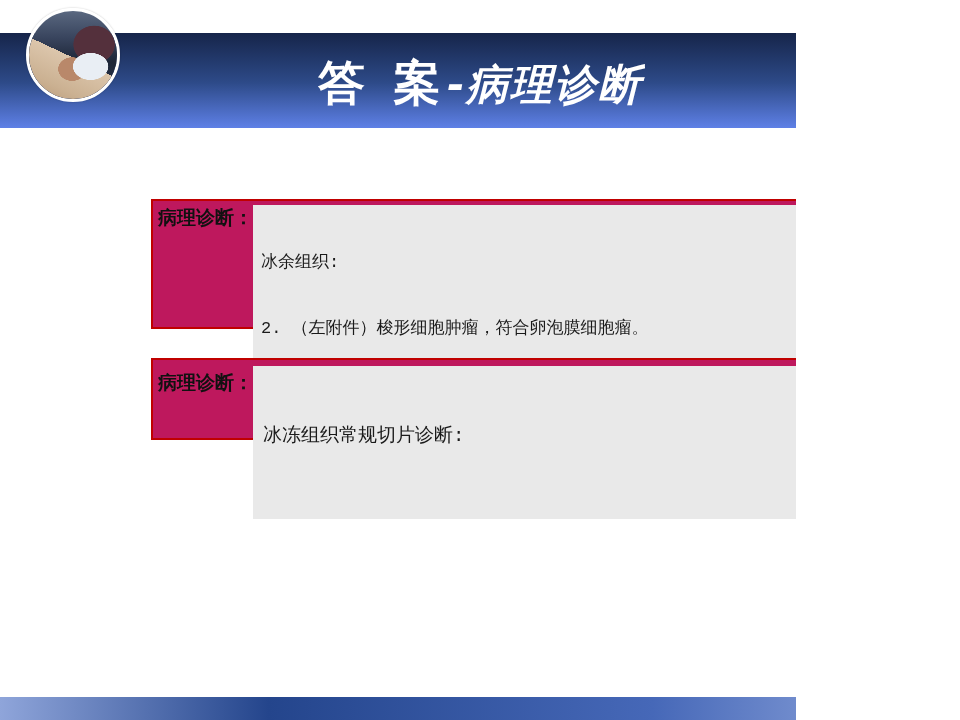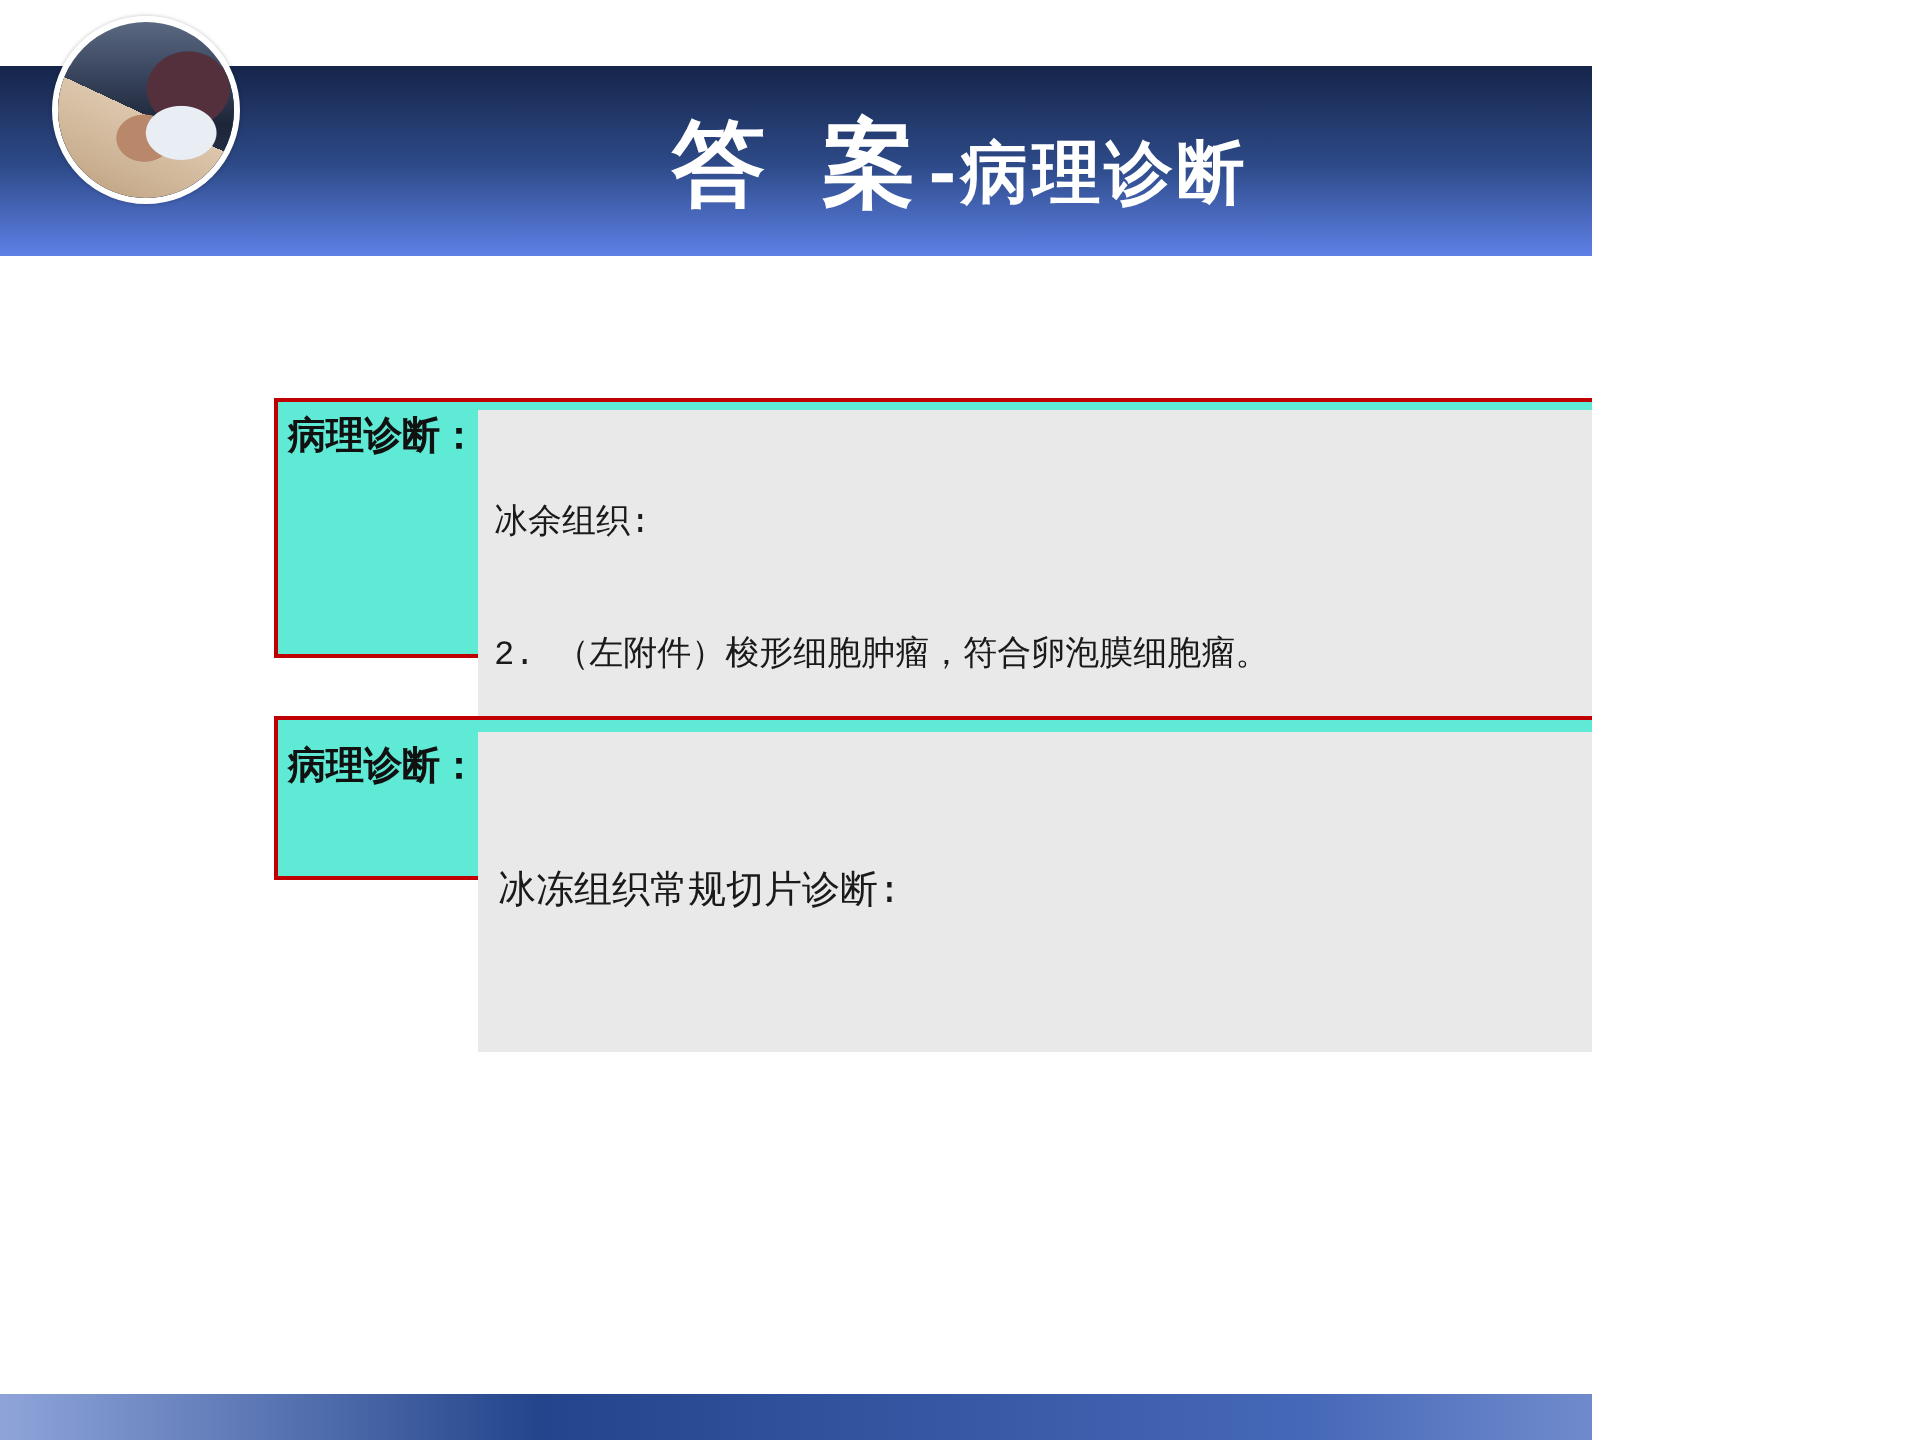--- a/index.html
+++ b/index.html
@@ -12,21 +12,21 @@
     position:absolute;left:0;top:33px;width:960px;height:95px;
     background:linear-gradient(180deg,var(--header-top,#16254a) 0%,var(--header-mid,#2d4a88) 52%,var(--header-bottom,#5e80e6) 100%);
   }
   .title-wrap{
     position:absolute;left:0;top:33px;width:960px;height:95px;
     display:flex;justify-content:center;align-items:baseline;
     padding-top:26px;box-sizing:border-box;color:var(--title-white,#fff);
     font-family:"DejaVu Serif","Liberation Serif",serif;
   }
   .title-main{font-size:47px;font-weight:700;letter-spacing:6px;line-height:1;}
-  .title-sub{font-size:34px;font-weight:700;letter-spacing:2px;line-height:1;}
+  .title-sub{font-size:42px;font-weight:700;letter-spacing:2px;line-height:1;font-style:italic;}
   
   .avatar{
     position:absolute;left:26px;top:8px;width:94px;height:94px;border-radius:50%;
     border:3px solid #ffffff;box-sizing:border-box;overflow:hidden;
     box-shadow:0 0 2px rgba(0,0,0,.25);
   }
   .avatar-photo{
     width:100%;height:100%;
     background:
       radial-gradient(34% 26% at 70% 63%, #e9eef4 0 58%, rgba(0,0,0,0) 60%),
@@ -38,38 +38,38 @@
   
   .case-label{
     position:absolute;left:14px;width:130px;
     font-size:35px;font-weight:700;color:var(--case-blue,#1d4e9e);
     font-family:"Liberation Sans",sans-serif;letter-spacing:0px;
   }
   .case-label.c1{top:246px;}
   .case-label.c2{top:386px;}
   
   .diag-box{
-    position:absolute;left:137px;width:768px;box-sizing:border-box;
-    border:2px solid var(--accent-red,#c00000);background:#5eead4;
+    position:absolute;left:151px;width:768px;box-sizing:border-box;
+    border:2px solid var(--accent-red,#c00000);background:#be185d;
   }
   .diag-box.b1{top:199px;height:130px;}
   .diag-box.b2{top:358px;height:82px;}
   .diag-label{
     position:absolute;left:5px;top:4px;
     font-family:"Liberation Mono","DejaVu Sans Mono",monospace;
     font-size:19px;font-weight:700;color:#111;white-space:pre;
   }
   .diag-box.b2 .diag-label{top:10px;}
   .diag-content{
     position:absolute;left:100px;background:var(--content-bg,#e9e9e9);
     font-family:"Liberation Mono","DejaVu Sans Mono",monospace;
     color:#1a1a1a;white-space:pre;
   }
   .diag-box.b1 .diag-content{top:4px;width:656px;padding:3px 8px;font-size:17px;line-height:22px;}
-  .diag-box.b2 .diag-content{top:6px;width:664px;padding:10px 10px;font-size:19px;line-height:28px;}
+  .diag-box.b2 .diag-content{top:6px;width:664px;padding:0 10px;font-size:19px;line-height:28px;}
   .line{white-space:pre;}
   
   .footer-band{
     position:absolute;left:0;top:697px;width:960px;height:23px;
     background:linear-gradient(90deg,#8fa5da 0%,#24458c 28%,#4668b8 68%,#9fb3e4 100%);
   }
 </style>
 </head>
 <body>
 

